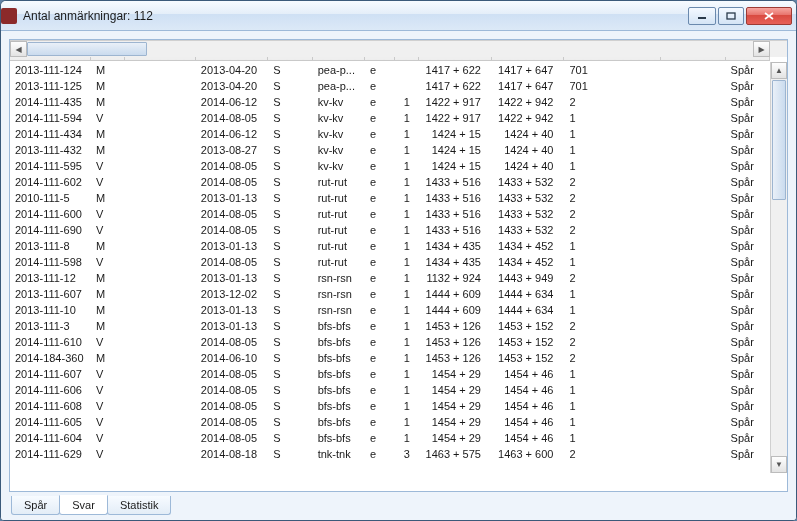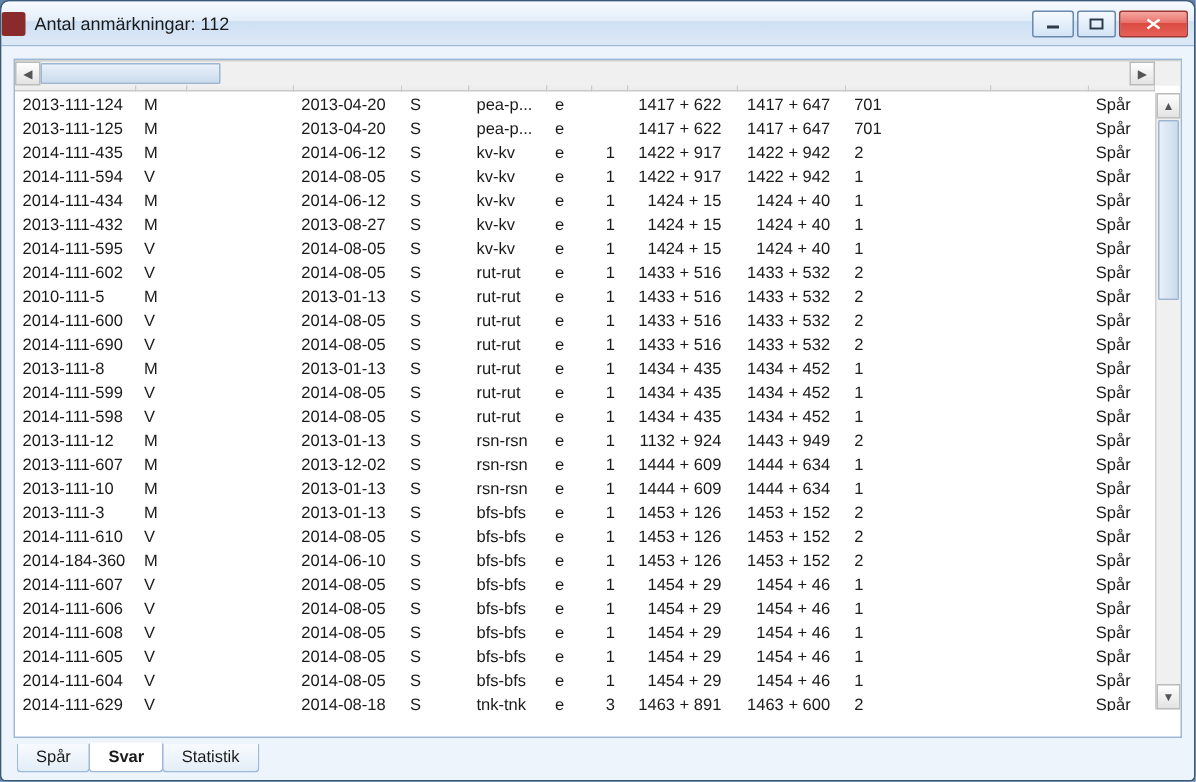--- a/index.html
+++ b/index.html
@@ -23,21 +23,21 @@
   .vscroll .btn { height:17px; background:linear-gradient(to bottom,#fefefe,#e3e3e3); border:1px solid #bcbcbc; display:flex; align-items:center; justify-content:center; cursor:pointer; }
   .vscroll .thumb { position:absolute; left:1px; right:1px; top:18px; height:120px; background:linear-gradient(to right,#e9f0f8,#cadbee); border:1px solid #9db5d0; border-radius:1px; cursor:pointer; }
   .vscroll .btn.bottom { position:absolute; bottom:0; left:0; right:0; }
   .hscroll { height:17px; background:#f0f0f0; border-top:1px solid #d0d0d0; display:flex; align-items:stretch; position:relative; }
   .hscroll .btn { width:17px; background:linear-gradient(to bottom,#fefefe,#e3e3e3); border:1px solid #bcbcbc; display:flex; align-items:center; justify-content:center; cursor:pointer; }
   .hscroll .track { flex:1; position:relative; }
   .hscroll .thumb { position:absolute; top:1px; bottom:1px; left:0; width:120px; background:linear-gradient(to bottom,#e9f0f8,#cadbee); border:1px solid #9db5d0; border-radius:1px; cursor:pointer; }
   .hscroll .corner { width:17px; background:#f0f0f0; }
   .tabs { height:24px; display:flex; align-items:flex-end; padding:2px 0 0 2px; gap:0; }
   .tab { padding:3px 12px 3px 12px; border:1px solid #9db9d8; border-top:none; background:linear-gradient(to bottom,#f7fbff,#e3edf7); font-size:11px; color:#1a1a1a; border-radius:0 0 3px 3px; margin-right:-1px; cursor:pointer; position:relative; top:-1px; }
-  .tab.active { background:#fff; font-weight:bold; border-top:1px solid #fff; top:-1px; }
+  .tab.active { background:#fff; font-weight:normal; border-top:1px solid #fff; top:-1px; }
   .tab.first { border-left:1px solid #9db9d8; }
   .arrow { font-size:8px; color:#555; }
   col.c-id{width:80px} col.c-prio{width:34px} col.c-atg{width:70px} col.c-besd{width:72px} col.c-besk{width:44px} col.c-tpl{width:52px} col.c-une{width:30px} col.c-sp{width:24px} col.c-kmf{width:72px} col.c-kmt{width:72px} col.c-anl{width:96px} col.c-lag{width:64px} col.c-anl2{width:44px}
   tbody td.num { text-align:right; padding-right:10px; }
   tbody td.ctr { text-align:center; }
   .grid-body { position:absolute; left:0; right:17px; top:22px; bottom:17px; overflow:hidden; }
   .grid-head { position:absolute; left:0; right:17px; top:0; }
 </style>
 </head>
 <body>
@@ -297,50 +297,35 @@
                 <td>rut-rut</td>
                 <td>e</td>
                 <td class="ctr">1</td>
                 <td class="num">1434 + 435</td>
                 <td class="num">1434 + 452</td>
                 <td>1</td>
                 <td></td>
                 <td>Spår</td>
               </tr>
               <tr>
-                <td>2014-111-599</td>
+                <td>2014-111-598</td>
                 <td>V</td>
                 <td></td>
                 <td>2014-08-05</td>
                 <td>S</td>
                 <td>rut-rut</td>
                 <td>e</td>
                 <td class="ctr">1</td>
                 <td class="num">1434 + 435</td>
                 <td class="num">1434 + 452</td>
                 <td>1</td>
                 <td></td>
                 <td>Spår</td>
               </tr>
               <tr>
-                <td>2014-111-598</td>
-                <td>V</td>
-                <td></td>
-                <td>2014-08-05</td>
-                <td>S</td>
-                <td>rut-rut</td>
-                <td>e</td>
-                <td class="ctr">1</td>
-                <td class="num">1434 + 435</td>
-                <td class="num">1434 + 452</td>
-                <td>1</td>
-                <td></td>
-                <td>Spår</td>
-              </tr>
-              <tr>
                 <td>2013-111-12</td>
                 <td>M</td>
                 <td></td>
                 <td>2013-01-13</td>
                 <td>S</td>
                 <td>rsn-rsn</td>
                 <td>e</td>
                 <td class="ctr">1</td>
                 <td class="num">1132 + 924</td>
                 <td class="num">1443 + 949</td>
@@ -500,21 +485,21 @@
               </tr>
               <tr>
                 <td>2014-111-629</td>
                 <td>V</td>
                 <td></td>
                 <td>2014-08-18</td>
                 <td>S</td>
                 <td>tnk-tnk</td>
                 <td>e</td>
                 <td class="ctr">3</td>
-                <td class="num">1463 + 891</td>
+                <td class="num">1463 + 575</td>
                 <td class="num">1463 + 600</td>
                 <td>2</td>
                 <td></td>
                 <td>Spår</td>
               </tr>
             </tbody>
         </table>
       </div>
 
       <div class="vscroll">

